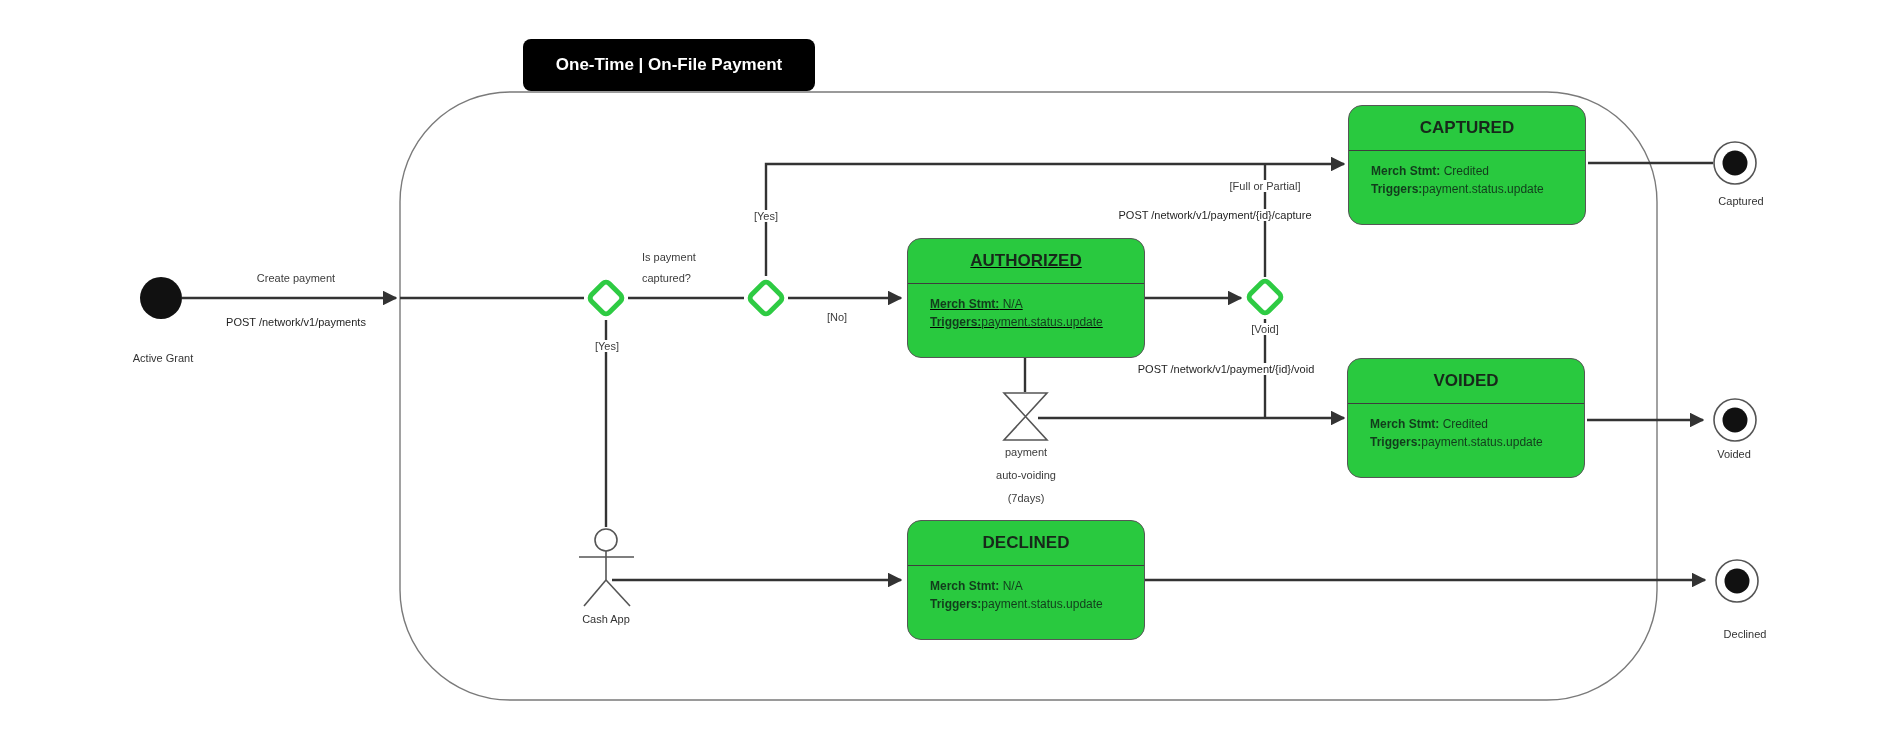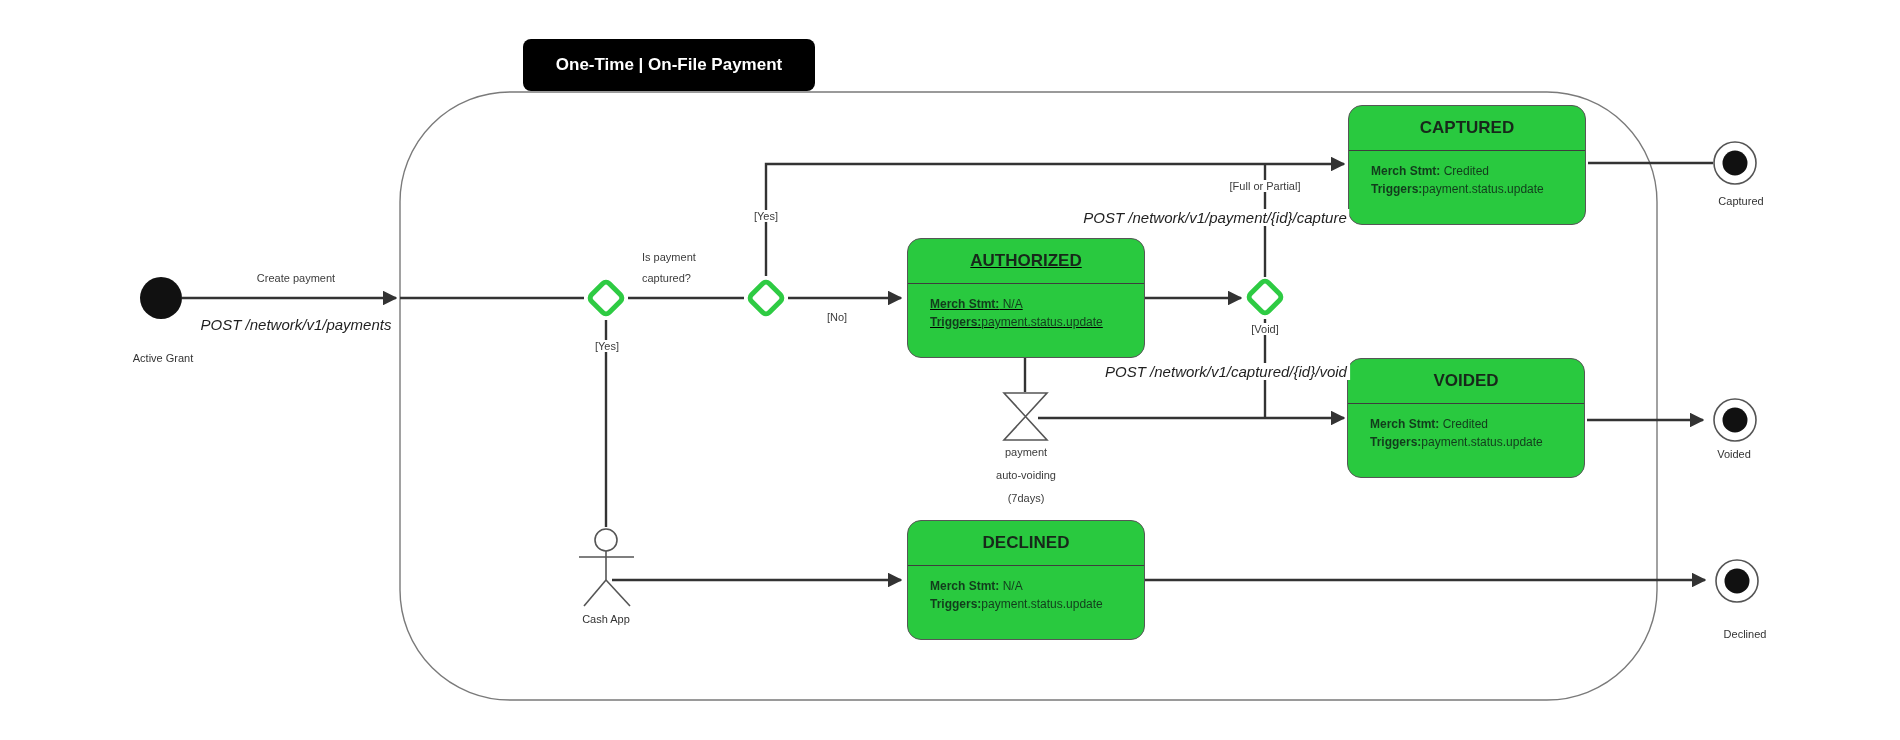--- a/index.html
+++ b/index.html
@@ -27,21 +27,21 @@
   .state-title{height:44px;display:flex;align-items:center;justify-content:center;
     font-size:17px;font-weight:bold;color:var(--state-title-text);border-bottom:1.4px solid #3d3d3d;}
   .state-body{padding:11px 0 0 22px;font-size:12px;line-height:18px;color:var(--state-body-text);}
   .state-body .b{font-weight:bold;}
   .diamond{position:absolute;width:30px;height:30px;box-sizing:border-box;background:#fff;
     border:5px solid var(--diamond-stroke);border-radius:7px;transform:rotate(45deg);}
   .lbl{position:absolute;color:var(--label-text);font-size:11px;white-space:nowrap;}
   .ctr{transform:translateX(-50%);text-align:center;}
   .q{white-space:normal;line-height:21px;}
   .halo{background:#ffffff;padding:0 3px;}
-  .api{font-size:15px;color:var(--api-text);font-style:italic;}
+  .api{font-size:11px;color:var(--api-text);}
   .node-label{color:#333;}
   .multiline{white-space:pre-line;line-height:23px;}
 </style>
 </head>
 <body>
 
 <div class="canvas">
 
   <svg class="layer" viewBox="0 0 1900 740" xmlns="http://www.w3.org/2000/svg">
     <defs>
@@ -147,21 +147,21 @@
     <div class="lbl ctr api" style="left:296px;top:316px;">POST /network/v1/payments</div>
 
     <div class="lbl q" style="left:642px;top:247px;width:100px;">Is payment captured?</div>
 
     <div class="lbl ctr halo" style="left:607px;top:340px;">[Yes]</div>
     <div class="lbl ctr halo" style="left:766px;top:210px;">[Yes]</div>
     <div class="lbl ctr halo" style="left:837px;top:287px;margin-top:24px;">[No]</div>
     <div class="lbl ctr halo" style="left:1265px;top:180px;">[Full or Partial]</div>
     <div class="lbl ctr halo api" style="left:1215px;top:209px;">POST /network/v1/payment/{id}/capture</div>
     <div class="lbl ctr halo" style="left:1265px;top:323px;">[Void]</div>
-    <div class="lbl ctr halo api" style="left:1226px;top:363px;">POST /network/v1/captured/{id}/void</div>
+    <div class="lbl ctr halo api" style="left:1226px;top:363px;">POST /network/v1/payment/{id}/void</div>
 
     <div class="lbl ctr multiline" style="left:1026px;top:441px;">payment
 auto-voiding
 (7days)</div>
     <div class="lbl ctr node-label" style="left:606px;top:578px;margin-top:35px;">Cash App</div>
 
     <div class="lbl ctr node-label" style="left:1741px;top:195px;">Captured</div>
     <div class="lbl ctr node-label" style="left:1734px;top:448px;">Voided</div>
     <div class="lbl ctr node-label" style="left:1745px;top:628px;">Declined</div>
   </div>

